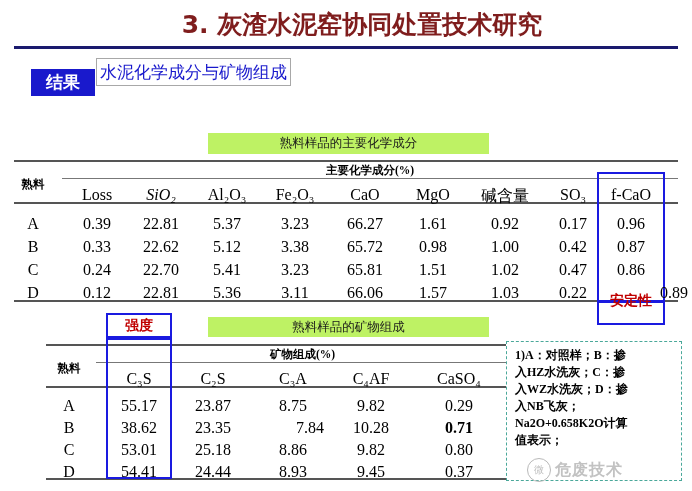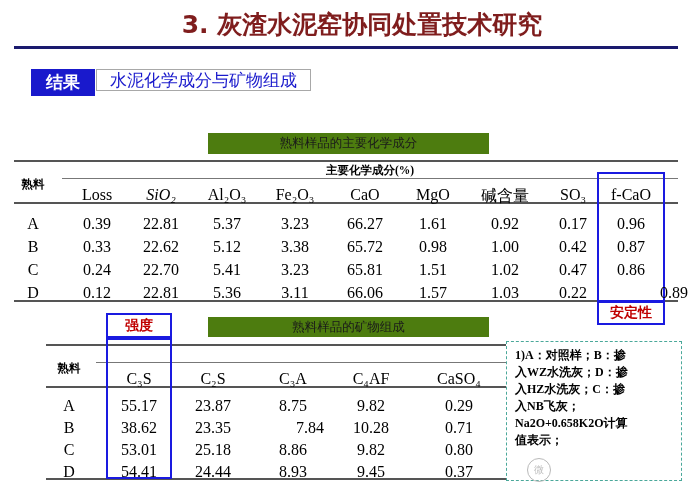--- a/index.html
+++ b/index.html
@@ -32,36 +32,36 @@
     position:absolute;left:31px;top:69px;
     width:64px;height:27px;
     background:#1919cc;
     color:#ffffff;
     font-family:"DejaVu Sans","Liberation Sans",sans-serif;
     font-size:17px;font-weight:bold;
     display:flex;align-items:center;justify-content:center;
     box-sizing:border-box;
   }
   .subtitle{
-    position:absolute;left:96px;top:69px;
-    height:22px;
-    padding:0 13px;
+    position:absolute;left:96px;top:58px;
+    height:28px;
+    padding:0 3px;
     border:1px solid #a8a8a8;
     background:#ffffff;
     color:#1919cc;
     font-family:"DejaVu Sans","Liberation Sans",sans-serif;
     font-size:17px;
     display:flex;align-items:center;
     box-sizing:border-box;
   }
 
   
   .banner{
     position:absolute;
-    background:#4d7c0f;
+    background:#bef264;
     color:#1a1a1a;
     font-family:"DejaVu Sans","Liberation Sans",sans-serif;
     font-size:12.5px;
     display:flex;align-items:center;justify-content:center;
     box-sizing:border-box;
   }
   #banner1{left:208px;top:133px;width:281px;height:21px;}
   #banner2{left:208px;top:317px;width:281px;height:20px;}
   .rule-top{position:absolute;background:#555;height:1.6px;}
   .rule-thin{position:absolute;background:#777;height:1px;}
@@ -191,76 +191,78 @@
   <div class="cell" style="left:130px;top:284px;width:62px;">22.81</div>
   <div class="cell" style="left:196px;top:284px;width:62px;">5.36</div>
   <div class="cell" style="left:264px;top:284px;width:62px;">3.11</div>
   <div class="cell" style="left:334px;top:284px;width:62px;">66.06</div>
   <div class="cell" style="left:402px;top:284px;width:62px;">1.57</div>
   <div class="cell" style="left:468px;top:284px;width:74px;">1.03</div>
   <div class="cell" style="left:546px;top:284px;width:54px;">0.22</div>
   <div class="cell" style="left:600px;top:284px;width:62px;padding-left:43px;">0.89</div>
 
   <div class="hl" style="left:597px;top:301px;width:68px;height:24px;"></div>
-  <div class="redlab" style="left:597px;top:301px;width:68px;height:24px;">安定性</div>
+  <div class="redlab" style="left:597px;top:289px;width:68px;height:24px;">安定性</div>
 
   <div class="banner" id="banner2">熟料样品的矿物组成</div>
 
   <div class="hl" style="left:106px;top:313px;width:66px;height:25px;"></div>
   <div class="redlab" style="left:106px;top:313px;width:66px;height:25px;">强度</div>
 
   <div class="rule-top" style="left:46px;top:344px;width:463px;"></div>
   <div class="rule-thin" style="left:96px;top:362px;width:413px;"></div>
   <div class="rule-top" style="left:46px;top:386px;width:463px;"></div>
   <div class="rule-bottom" style="left:46px;top:478px;width:463px;"></div>
 
   <div class="hl" style="left:106px;top:338px;width:66px;height:141px;"></div>
 
   <div class="lbl" style="left:42px;top:361px;width:54px;font-size:11.5px;font-weight:bold;">熟料</div>
+  <div class="lbl" style="left:96px;top:347px;width:413px;font-size:11.5px;font-weight:bold;">矿物组成(%)</div>
 
   <div class="cell" style="left:108px;top:370px;width:62px;">C₃S</div>
   <div class="cell" style="left:182px;top:370px;width:62px;">C₂S</div>
   <div class="cell" style="left:262px;top:370px;width:62px;">C₃A</div>
   <div class="cell" style="left:340px;top:370px;width:62px;">C₄AF</div>
   <div class="cell" style="left:424px;top:370px;width:70px;">CaSO₄</div>
 
   <div class="cell" style="left:42px;top:397px;width:54px;">A</div>
   <div class="cell" style="left:108px;top:397px;width:62px;">55.17</div>
   <div class="cell" style="left:182px;top:397px;width:62px;">23.87</div>
   <div class="cell" style="left:262px;top:397px;width:62px;">8.75</div>
   <div class="cell" style="left:340px;top:397px;width:62px;">9.82</div>
   <div class="cell" style="left:424px;top:397px;width:70px;">0.29</div>
 
   <div class="cell" style="left:42px;top:419px;width:54px;">B</div>
   <div class="cell" style="left:108px;top:419px;width:62px;">38.62</div>
   <div class="cell" style="left:182px;top:419px;width:62px;">23.35</div>
   <div class="cell" style="left:262px;top:419px;width:62px;text-align:right;">7.84</div>
   <div class="cell" style="left:340px;top:419px;width:62px;">10.28</div>
-  <div class="cell" style="left:424px;top:419px;width:70px;">0.71</div>
+  <div class="cell" style="left:424px;top:419px;width:70px;font-weight:bold;">0.71</div>
 
   <div class="cell" style="left:42px;top:441px;width:54px;">C</div>
   <div class="cell" style="left:108px;top:441px;width:62px;">53.01</div>
   <div class="cell" style="left:182px;top:441px;width:62px;">25.18</div>
   <div class="cell" style="left:262px;top:441px;width:62px;">8.86</div>
   <div class="cell" style="left:340px;top:441px;width:62px;">9.82</div>
   <div class="cell" style="left:424px;top:441px;width:70px;">0.80</div>
 
   <div class="cell" style="left:42px;top:463px;width:54px;">D</div>
   <div class="cell" style="left:108px;top:463px;width:62px;">54.41</div>
   <div class="cell" style="left:182px;top:463px;width:62px;">24.44</div>
   <div class="cell" style="left:262px;top:463px;width:62px;">8.93</div>
   <div class="cell" style="left:340px;top:463px;width:62px;">9.45</div>
   <div class="cell" style="left:424px;top:463px;width:70px;">0.37</div>
 
   <div class="note">
     <div>1)A：对照样；B：掺</div>
+    <div>入HZ水洗灰；C：掺</div>
     <div>入WZ水洗灰；D：掺</div>
-    <div>入HZ水洗灰；C：掺</div>
     <div>入NB飞灰；</div>
     <div>Na2O+0.658K2O计算</div>
     <div>值表示；</div>
   </div>
 
   <div class="wm">
     <div class="wm-circle">微</div>
+    <div class="wm-text">危废技术</div>
   </div>
 
 </div>
 
 </body></html>

